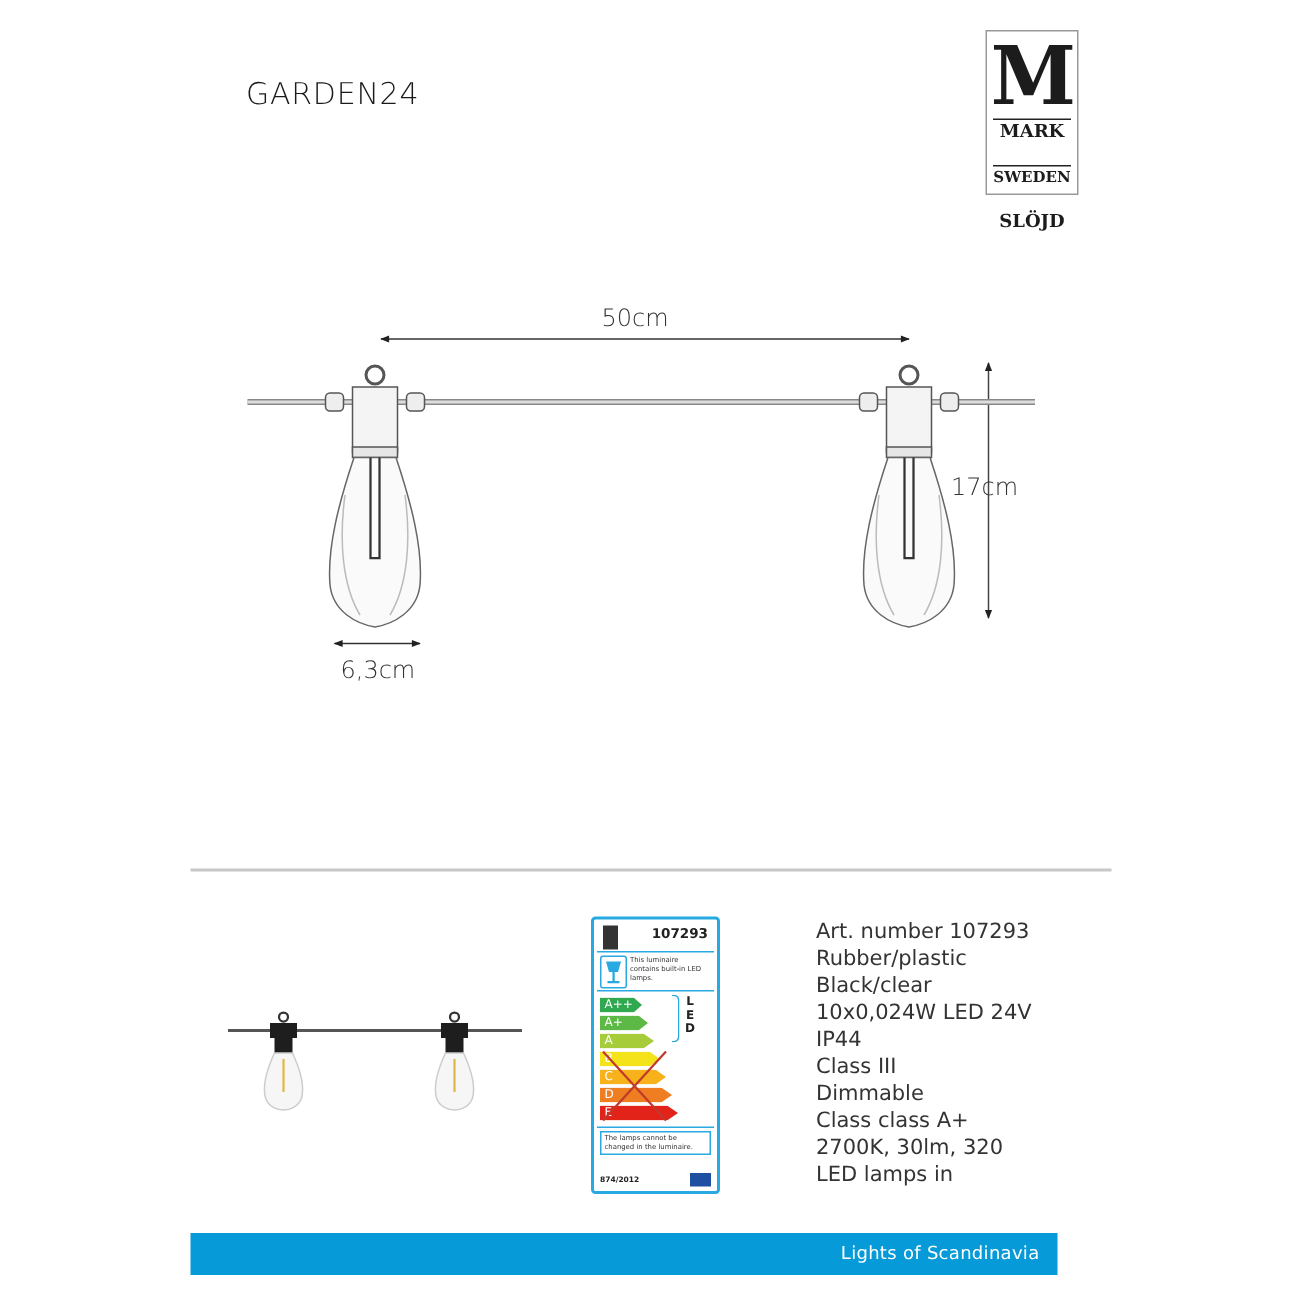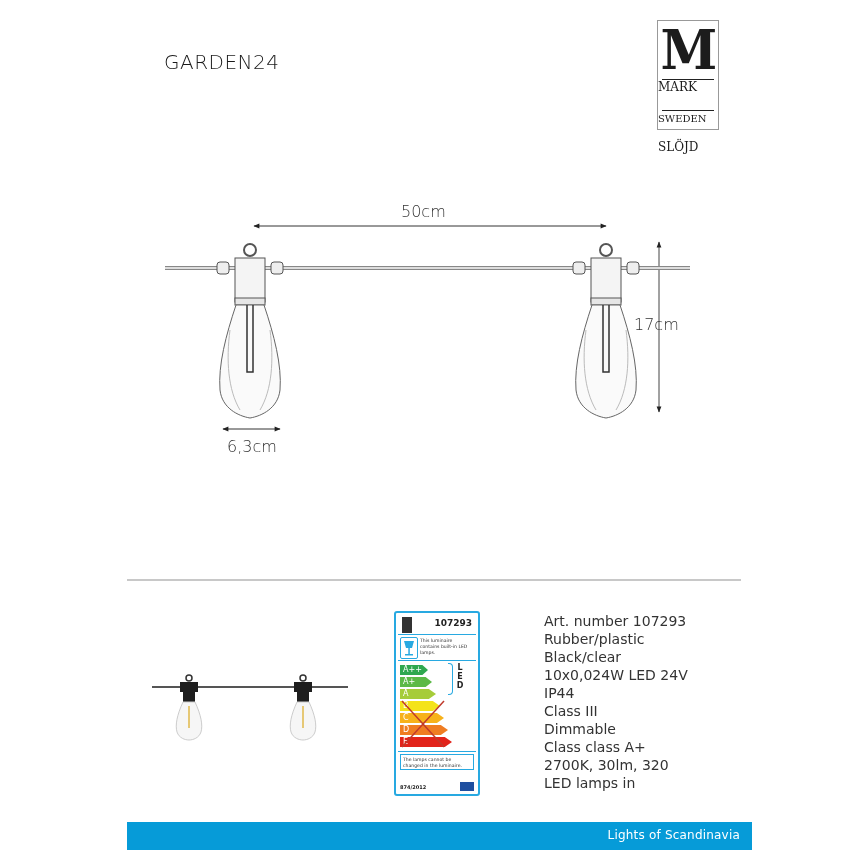--- a/index.html
+++ b/index.html
@@ -5,21 +5,21 @@
     html, body { margin: 0; padding: 0; background: #ffffff; }
     body { width: 868px; height: 868px; position: relative; overflow: hidden; font-family: "DejaVu Sans", sans-serif; color: #222; }
     .abs { position: absolute; }
 
     .title { left: 164px; top: 50px; font-size: 20px; letter-spacing: 0.5px; color: #1a1a1a; font-weight: 300; }
 
     
     .logo { left: 657px; top: 20px; width: 62px; height: 110px; border: 1px solid #999; background: #fff; box-sizing: border-box; }
     .logo .m { position: absolute; left: 0; right: 0; top: 0; text-align: center; font-family: "DejaVu Serif", serif; font-weight: bold; font-size: 54px; line-height: 58px; color: #1c1c1c; letter-spacing: -2px; transform: scaleX(0.95); }
     .logo .rule { position: absolute; left: 4px; right: 4px; height: 1px; background: #222; }
-    .logo .w { position: absolute; left: 0; right: 0; text-align: left; font-family: "DejaVu Serif", serif; font-weight: normal; color: #1c1c1c; }
+    .logo .w { position: absolute; left: 0; right: 0; text-align: center; font-family: "DejaVu Serif", serif; font-weight: bold; color: #1c1c1c; }
     .logo .w1 { top: 60px; font-size: 12px; line-height: 13px; letter-spacing: 0px; }
     .logo .w2 { top: 73px; font-size: 12px; line-height: 13px; margin-top: 47px; }
     .logo .w3 { top: 92px; font-size: 10px; line-height: 11px; }
 
     
     .dim { font-size: 16px; color: #333; font-weight: 300; }
 
     
     .divider { left: 127px; top: 579px; width: 614px; height: 2px; background: #c8c8c8; }
 
@@ -35,21 +35,21 @@
     .elabel .lampbox { position: absolute; left: 4px; top: 24px; width: 16px; height: 20px; border: 1px solid #28a9e1; border-radius: 2px; }
     .elabel .lampinfo { position: absolute; left: 24px; top: 25px; font-size: 4.6px; line-height: 6px; color: #333; width: 52px; }
     .elabel .bar { position: absolute; left: 4px; height: 10px; color: #fff; font-size: 8px; line-height: 10px; padding-left: 3px; box-sizing: border-box; }
     .elabel .led { position: absolute; left: 60px; top: 50px; font-size: 8px; font-weight: bold; line-height: 9px; color: #222; width: 8px; text-align: center; }
     .elabel .brace { position: absolute; left: 52px; top: 50px; width: 4px; height: 30px; border: 1px solid #28a9e1; border-left: none; border-radius: 0 4px 4px 0; }
     .elabel .note { position: absolute; left: 4px; top: 141px; width: 74px; height: 16px; border: 1px solid #28a9e1; font-size: 4.6px; line-height: 6px; padding: 2px; box-sizing: border-box; color: #333; }
     .elabel .reg { position: absolute; left: 4px; bottom: 4px; font-size: 5px; font-weight: bold; color: #222; }
     .elabel .eu { position: absolute; right: 4px; bottom: 3px; width: 14px; height: 9px; background: #1f4fa0; }
 
     
-    .footer { left: 127px; top: 822px; width: 578px; height: 28px; background: #069bd8; padding-left: 47px; }
+    .footer { left: 127px; top: 822px; width: 578px; height: 28px; background: #069bd8; }
     .footer span { position: absolute; right: 12px; top: 6px; color: #fff; font-size: 12px; letter-spacing: 0.2px; }
   </style>
 </head>
 <body>
 
 <div class="abs title">GARDEN24</div>
 
 <div class="abs logo">
   <div class="m">M</div>
   <div class="rule" style="top:58px"></div>

